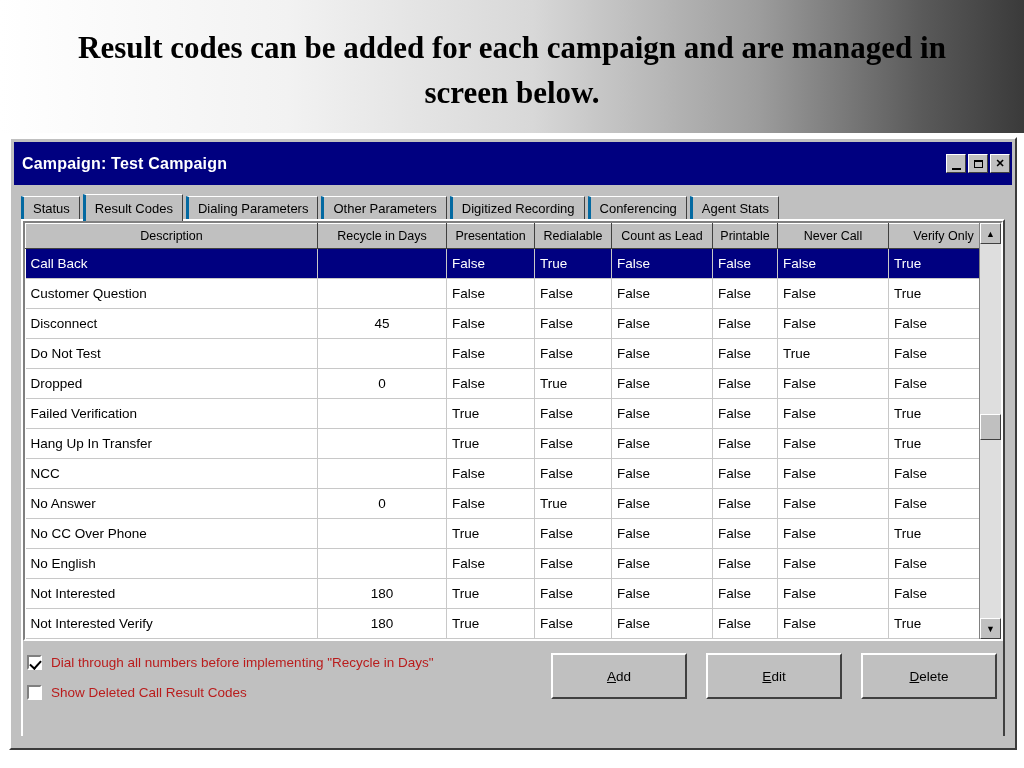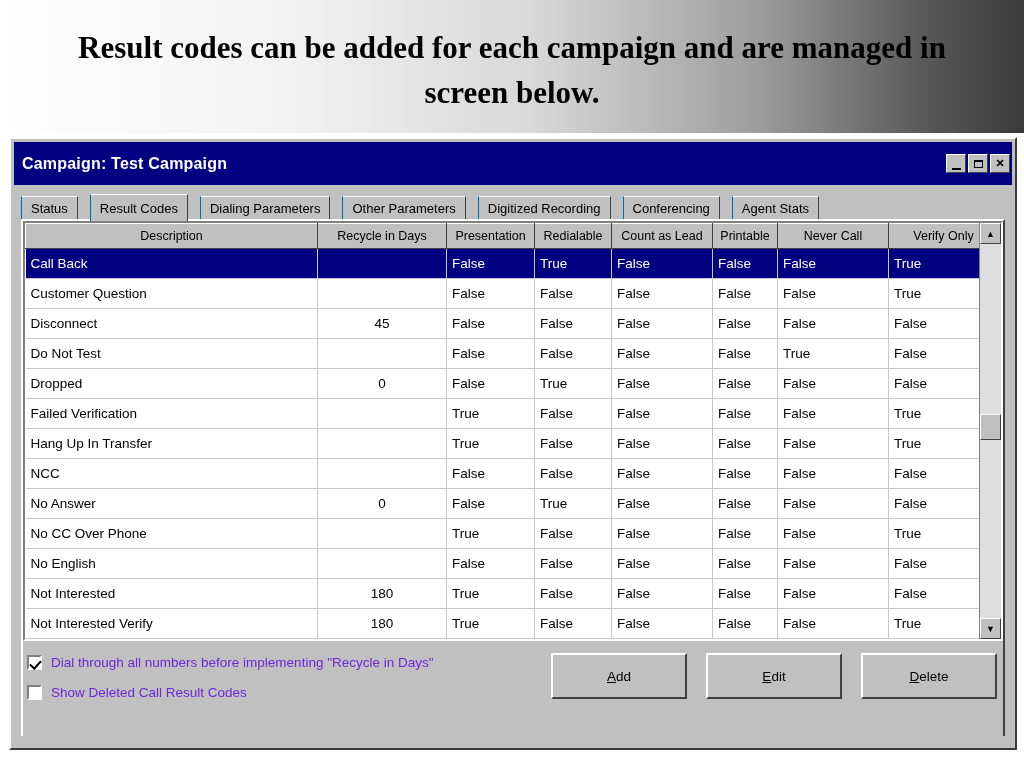--- a/index.html
+++ b/index.html
@@ -81,24 +81,24 @@
     margin:8px 0 0 10px;
     height:26px;
     display:flex;
     align-items:flex-end;
     position:relative;
     z-index:3;
   }
   .tab {
     height:23px;
     padding:0 9px;
-    margin-right:12px;
+    margin-right:3px;
     background:#c0c0c0;
     border-top:1px solid #ffffff;
-    border-left:1px solid #0369a1;
+    border-left:3px solid #0369a1;
     border-right:1px solid #404040;
     display:flex;
     align-items:center;
     font-size:13px;
     color:#000;
     position:relative;
   }
   .tab.active {
     height:27px;
     font-weight:normal;
@@ -226,21 +226,21 @@
   }
   .chk.checked::after {
     content:"";
     position:absolute;
     left:3px; top:1px;
     width:5px; height:9px;
     border:solid #000;
     border-width:0 2px 2px 0;
     transform:rotate(42deg);
   }
-  .chk-label { font-size:13.5px; color:#6d28d9; }
+  .chk-label { font-size:13.5px; color:#b91c1c; }
   #buttons { display:flex; gap:19px; padding-right:6px; padding-top:2px; }
   .btn {
     width:136px; height:46px;
     background:#c0c0c0;
     border-top:2px solid #ffffff;
     border-left:2px solid #ffffff;
     border-right:2px solid #404040;
     border-bottom:2px solid #404040;
     display:flex; align-items:center; justify-content:center;
     font-size:13.5px;

